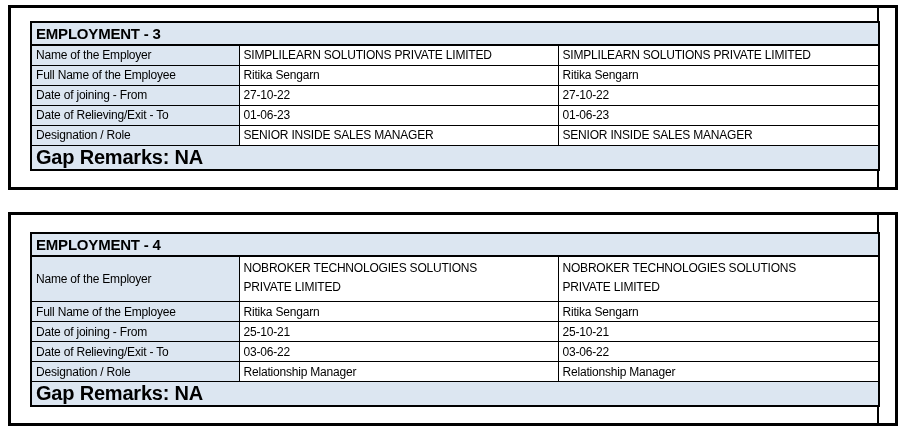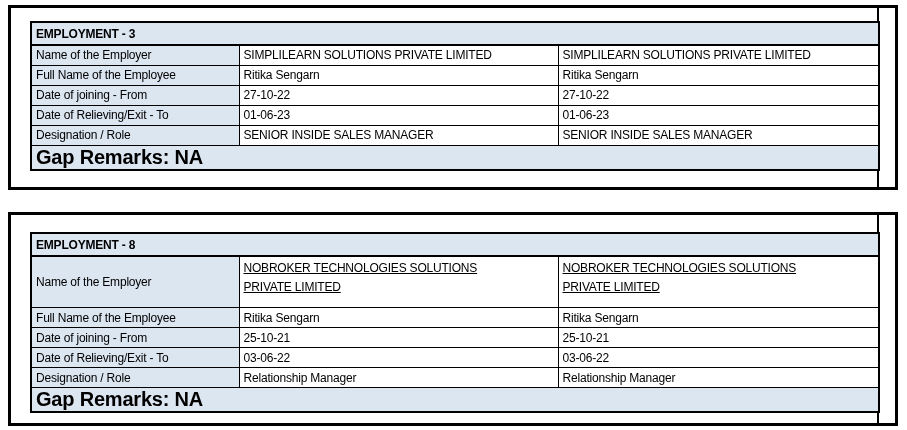--- a/index.html
+++ b/index.html
@@ -55,41 +55,40 @@
     font-size: 12px;
     letter-spacing: -0.2px;
     vertical-align: middle;
     padding: 0 2px 0 4px;
     overflow: hidden;
   }
 
   .title-row td {
     background: #DCE6F1;
     font-weight: bold;
-    font-size: 12px;
+    font-size: 15px;
     height: 21px;
     border-bottom-width: 2px;
     white-space: nowrap;
   }
   .data-row { height: 20px; }
   .data-row td.lbl {
     background: #DCE6F1;
     white-space: nowrap;
   }
   .data-row td.val {
     background: #ffffff;
     white-space: nowrap;
   }
   .data-row.tall { height: 40px; }
   .data-row.tall td.val {
     white-space: pre-line;
     line-height: 19px;
     padding-top: 2px;
-    padding-bottom: 10px;
-    text-decoration: underline;
+    padding-bottom: 4px;
   }
   .gap-row td {
     background: #DCE6F1;
     font-weight: bold;
     font-size: 20px;
     height: 21px;
     white-space: nowrap;
   }
 </style>
 </head>
@@ -142,21 +141,21 @@
 <div class="box" id="box-2">
   <div class="vdiv"></div>
   <table class="emp-table" id="table-2">
     <colgroup>
       <col class="col-label">
         <col class="col-val-a">
         <col class="col-val-b">
     </colgroup>
     <tbody>
         <tr class="title-row">
-      <td colspan="3">EMPLOYMENT - 8</td>
+      <td colspan="3">EMPLOYMENT - 4</td>
     </tr>
     <tr class="data-row tall">
       <td class="lbl">Name of the Employer</td>
       <td class="val">NOBROKER TECHNOLOGIES SOLUTIONS
 PRIVATE LIMITED</td>
       <td class="val">NOBROKER TECHNOLOGIES SOLUTIONS
 PRIVATE LIMITED</td>
     </tr>
     <tr class="data-row">
       <td class="lbl">Full Name of the Employee</td>

